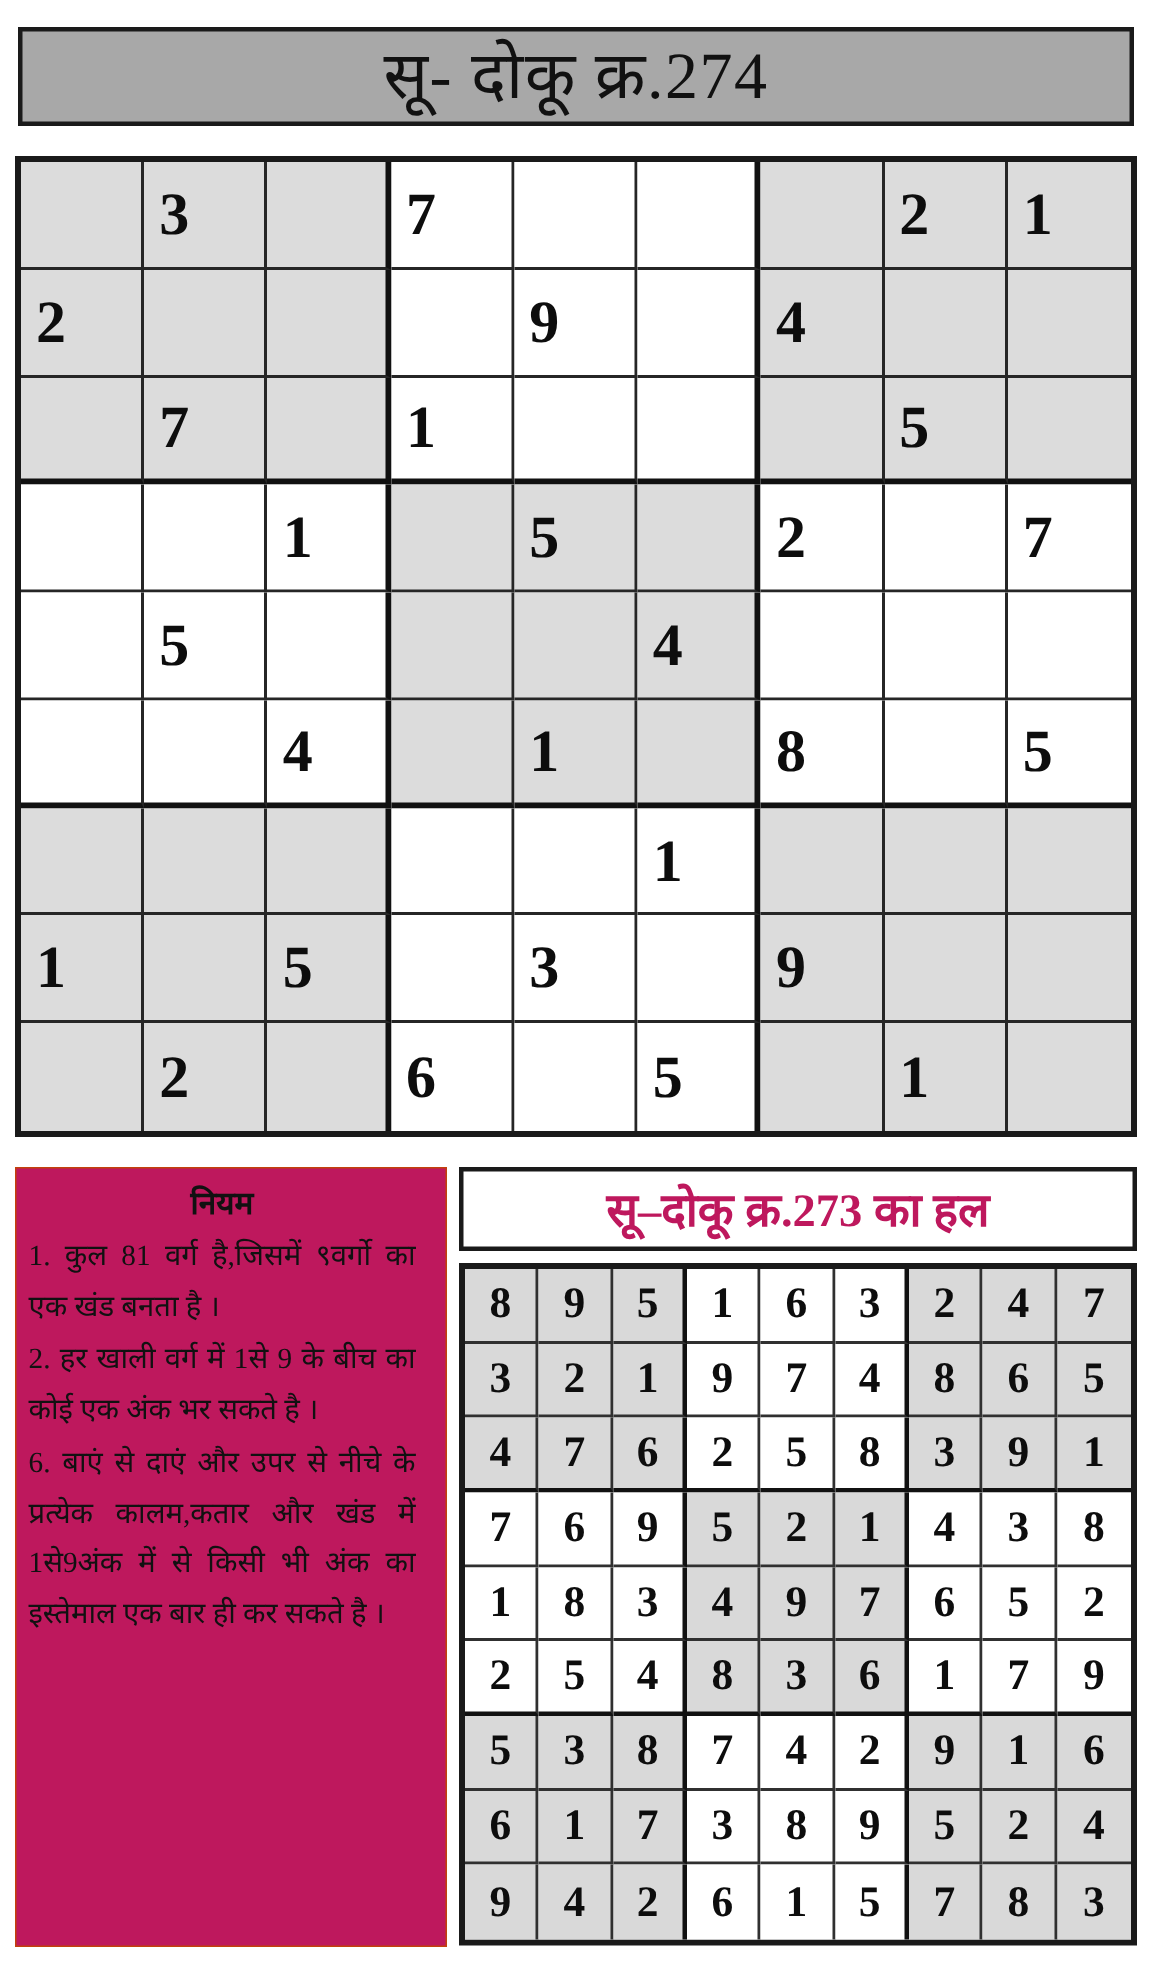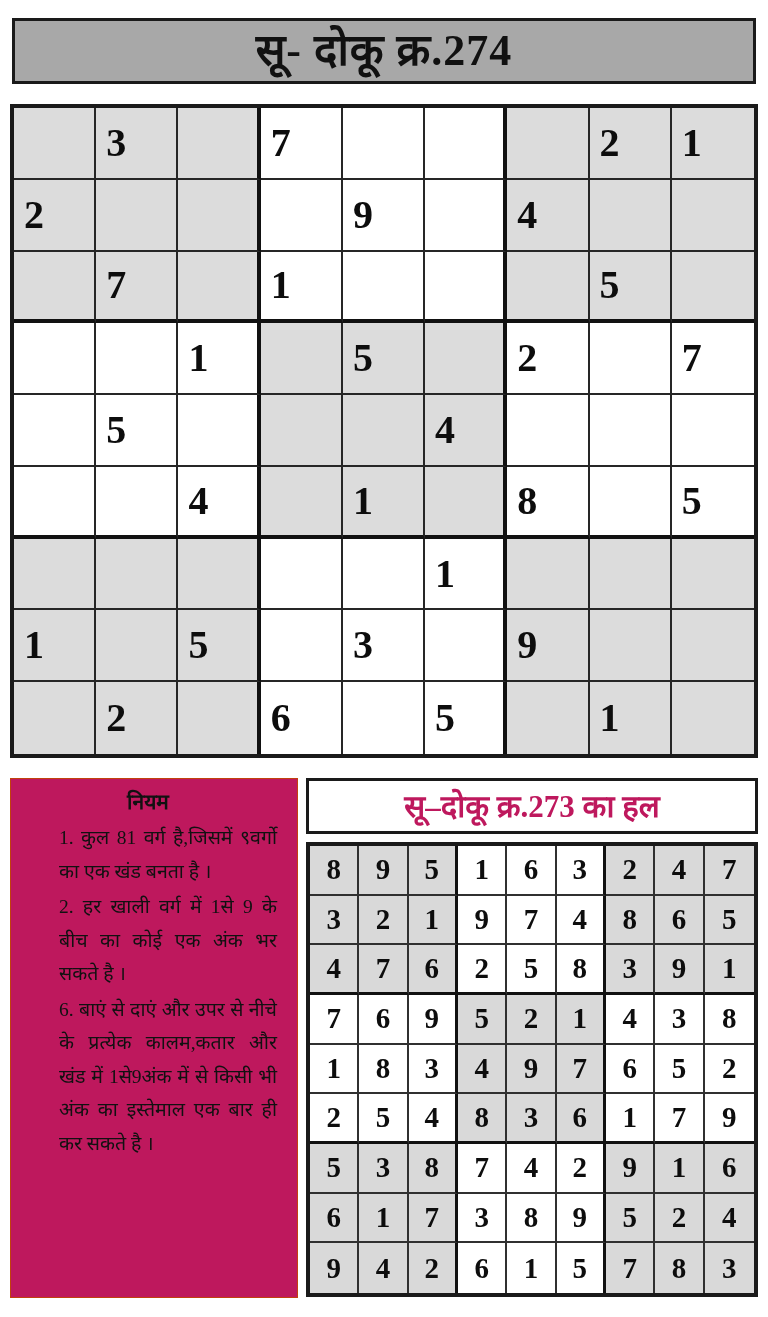--- a/index.html
+++ b/index.html
@@ -22,21 +22,21 @@
     left: 12px; top: 18px;
     width: 744px; height: 66px;
     background: #a8a8a8;
     border: 3px solid #1a1a1a;
     display: flex;
     align-items: center;
     justify-content: center;
   }
   .title-banner .title-text {
     font-family: "Liberation Serif", "DejaVu Serif", serif;
-    font-weight: bold;
+    font-weight: normal;
     font-size: 44px;
     color: #111111;
     letter-spacing: 1px;
     line-height: 1;
     white-space: nowrap;
   }
 
   
   .puzzle-wrap {
     position: absolute;
@@ -85,21 +85,20 @@
     font-weight: bold;
     font-size: 21px;
     color: #111;
     margin: 2px 0 6px 0;
   }
   .rules-list {
     font-size: 19.5px;
     color: #111;
     line-height: 1.72;
     text-align: justify;
-    margin-left: 40px;
   }
   .rules-list p { margin: 0 0 2px 0; }
 
   .solution-box {
     position: absolute;
     left: 306px; top: 778px;
     width: 452px; height: 520px;
   }
   .solution-header {
     width: 452px; height: 56px;

